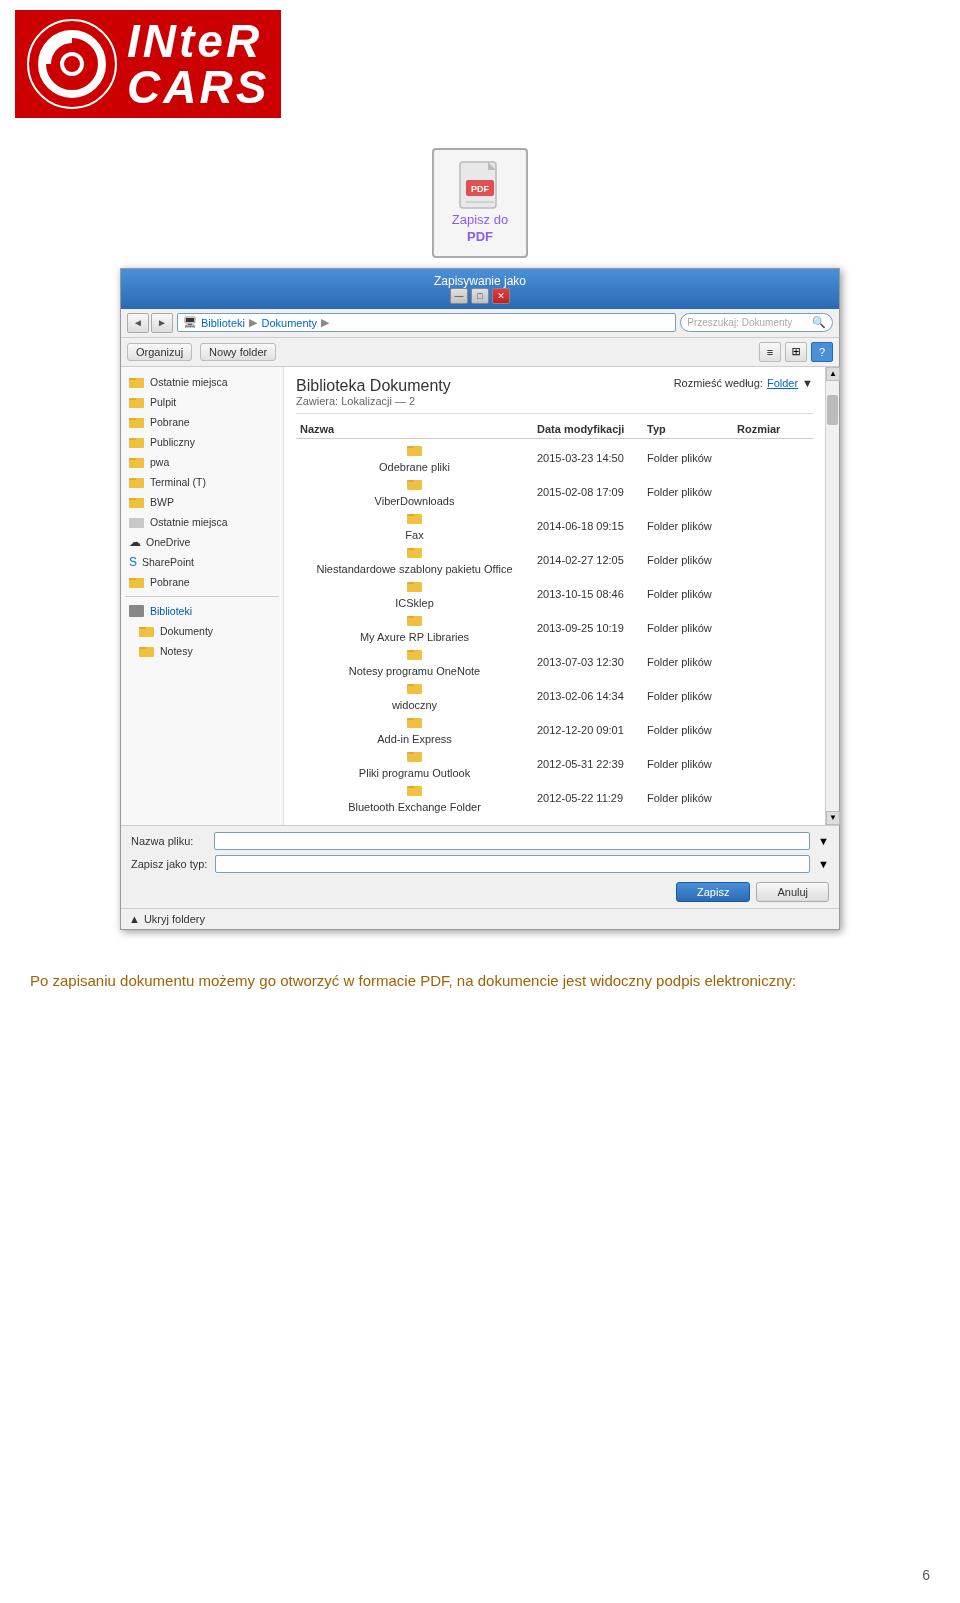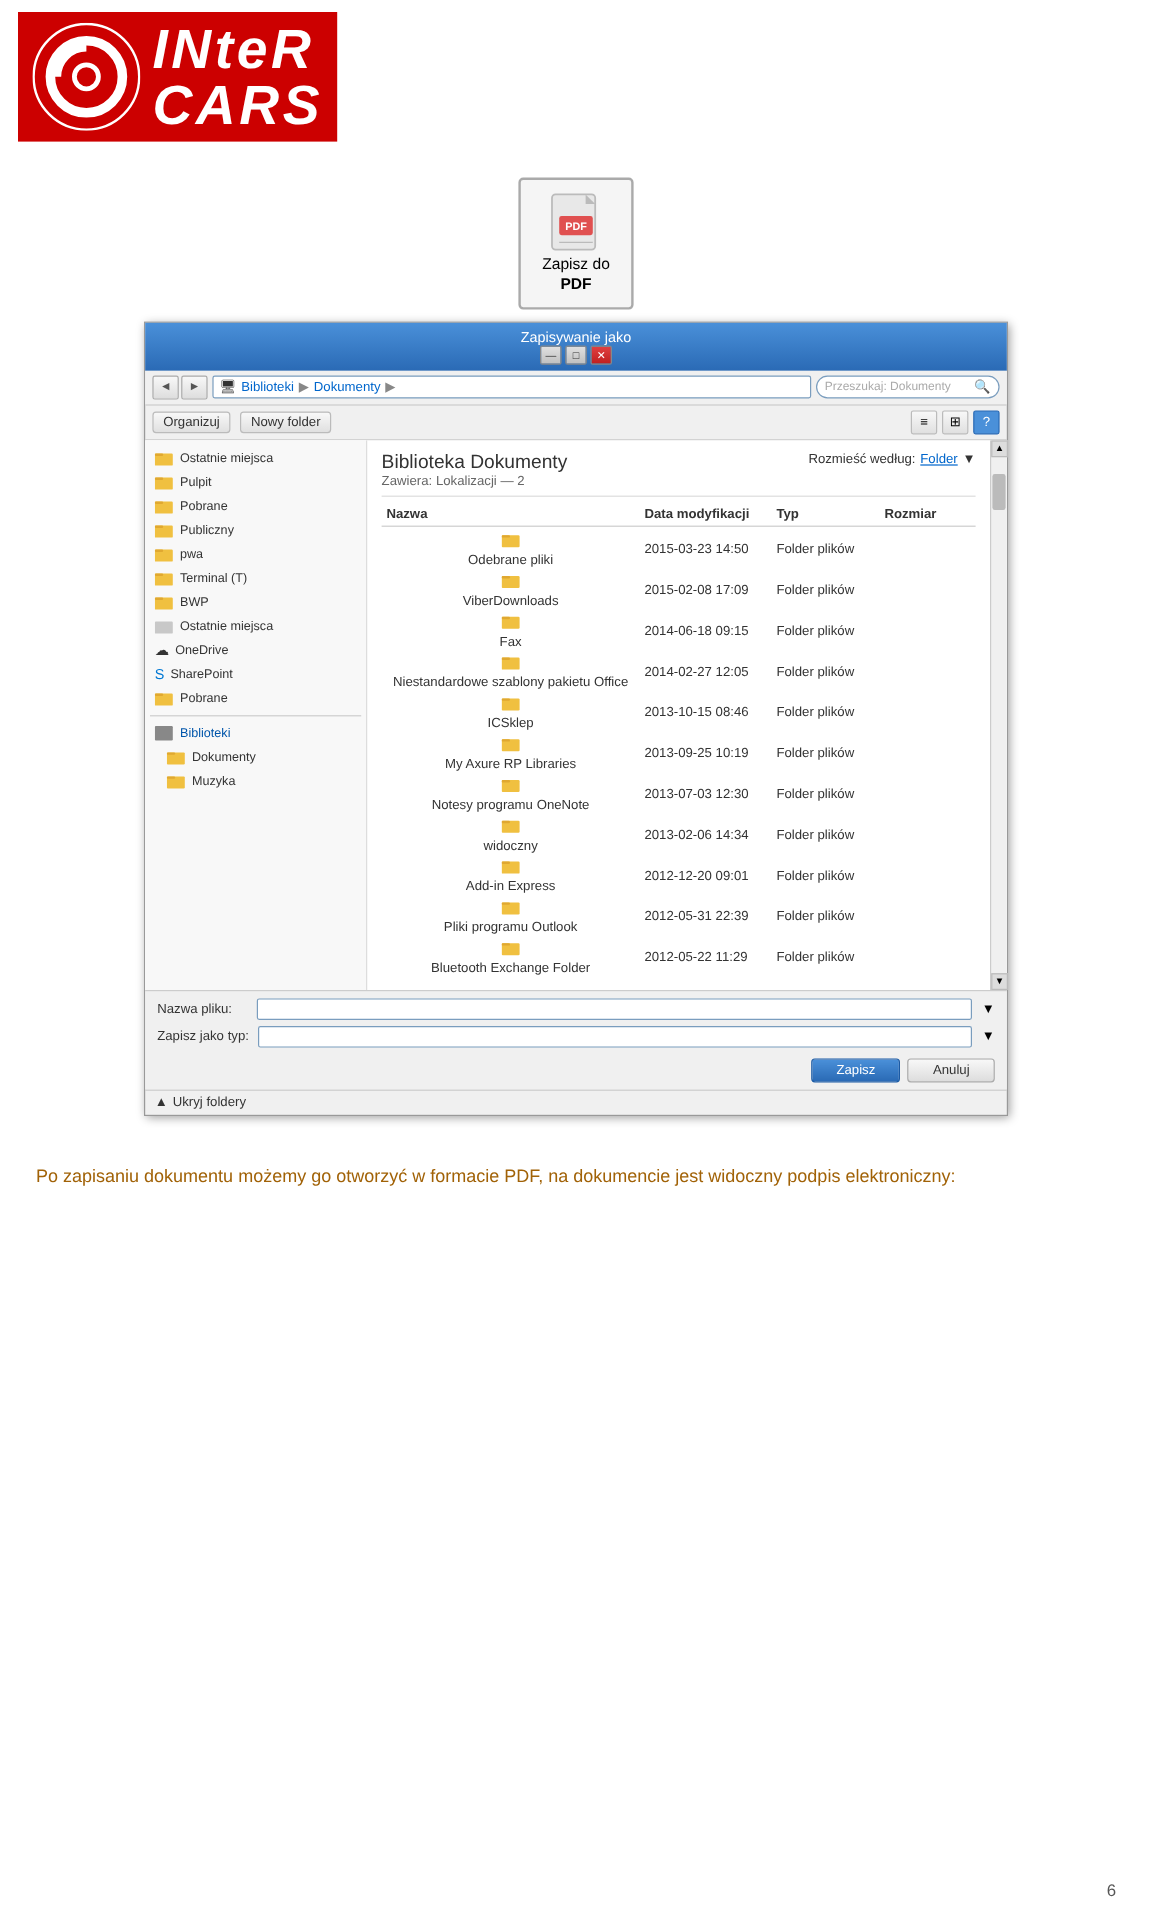--- a/index.html
+++ b/index.html
@@ -37,21 +37,21 @@
       align-items: center;
       border: 2px solid #aaa;
       border-radius: 4px;
       padding: 10px 18px;
       background: #f5f5f5;
       cursor: pointer;
       min-width: 90px;
     }
     .pdf-button-label {
       font-size: 13px;
-      color: #000000;
+      color: #8b5cf6;
       text-align: center;
       line-height: 1.3;
     }
 
     
     .dialog-wrapper {
       display: flex;
       justify-content: center;
       padding: 0 30px;
       margin-bottom: 20px;
@@ -188,21 +188,21 @@
 
     
     .win-main {
       display: flex;
       background: #fff;
       min-height: 350px;
     }
 
     
     .win-sidebar {
-      width: 185px;
+      width: 163px;
       border-right: 1px solid #ddd;
       padding: 5px 0;
       background: #f8f8f8;
       overflow: hidden;
     }
     .sidebar-item {
       display: flex;
       align-items: center;
       padding: 3px 8px;
       gap: 5px;
@@ -569,21 +569,21 @@
               <rect x="0" y="3" width="15" height="10" rx="1" fill="#f0c040"></rect>
               <rect x="0" y="3" width="7" height="2" rx="1" fill="#e0a830"></rect>
             </svg>
           <span style="font-size:10.5px;">Dokumenty</span>
         </div>
         <div class="sidebar-item" style="padding-left:18px;">
           <svg class="folder" viewBox="0 0 16 14">
               <rect x="0" y="3" width="15" height="10" rx="1" fill="#f0c040"></rect>
               <rect x="0" y="3" width="7" height="2" rx="1" fill="#e0a830"></rect>
             </svg>
-          <span style="font-size:10.5px;">Muzyka</span>
+          <span style="font-size:10.5px;">Notesy</span>
         </div>
       </div>
 
       <div class="win-content">
         <div class="library-header">
           <div>
             <div class="library-title">Biblioteka Dokumenty</div>
             <div class="library-subtitle">Zawiera: Lokalizacji — 2</div>
           </div>
           <div class="library-arrange">

